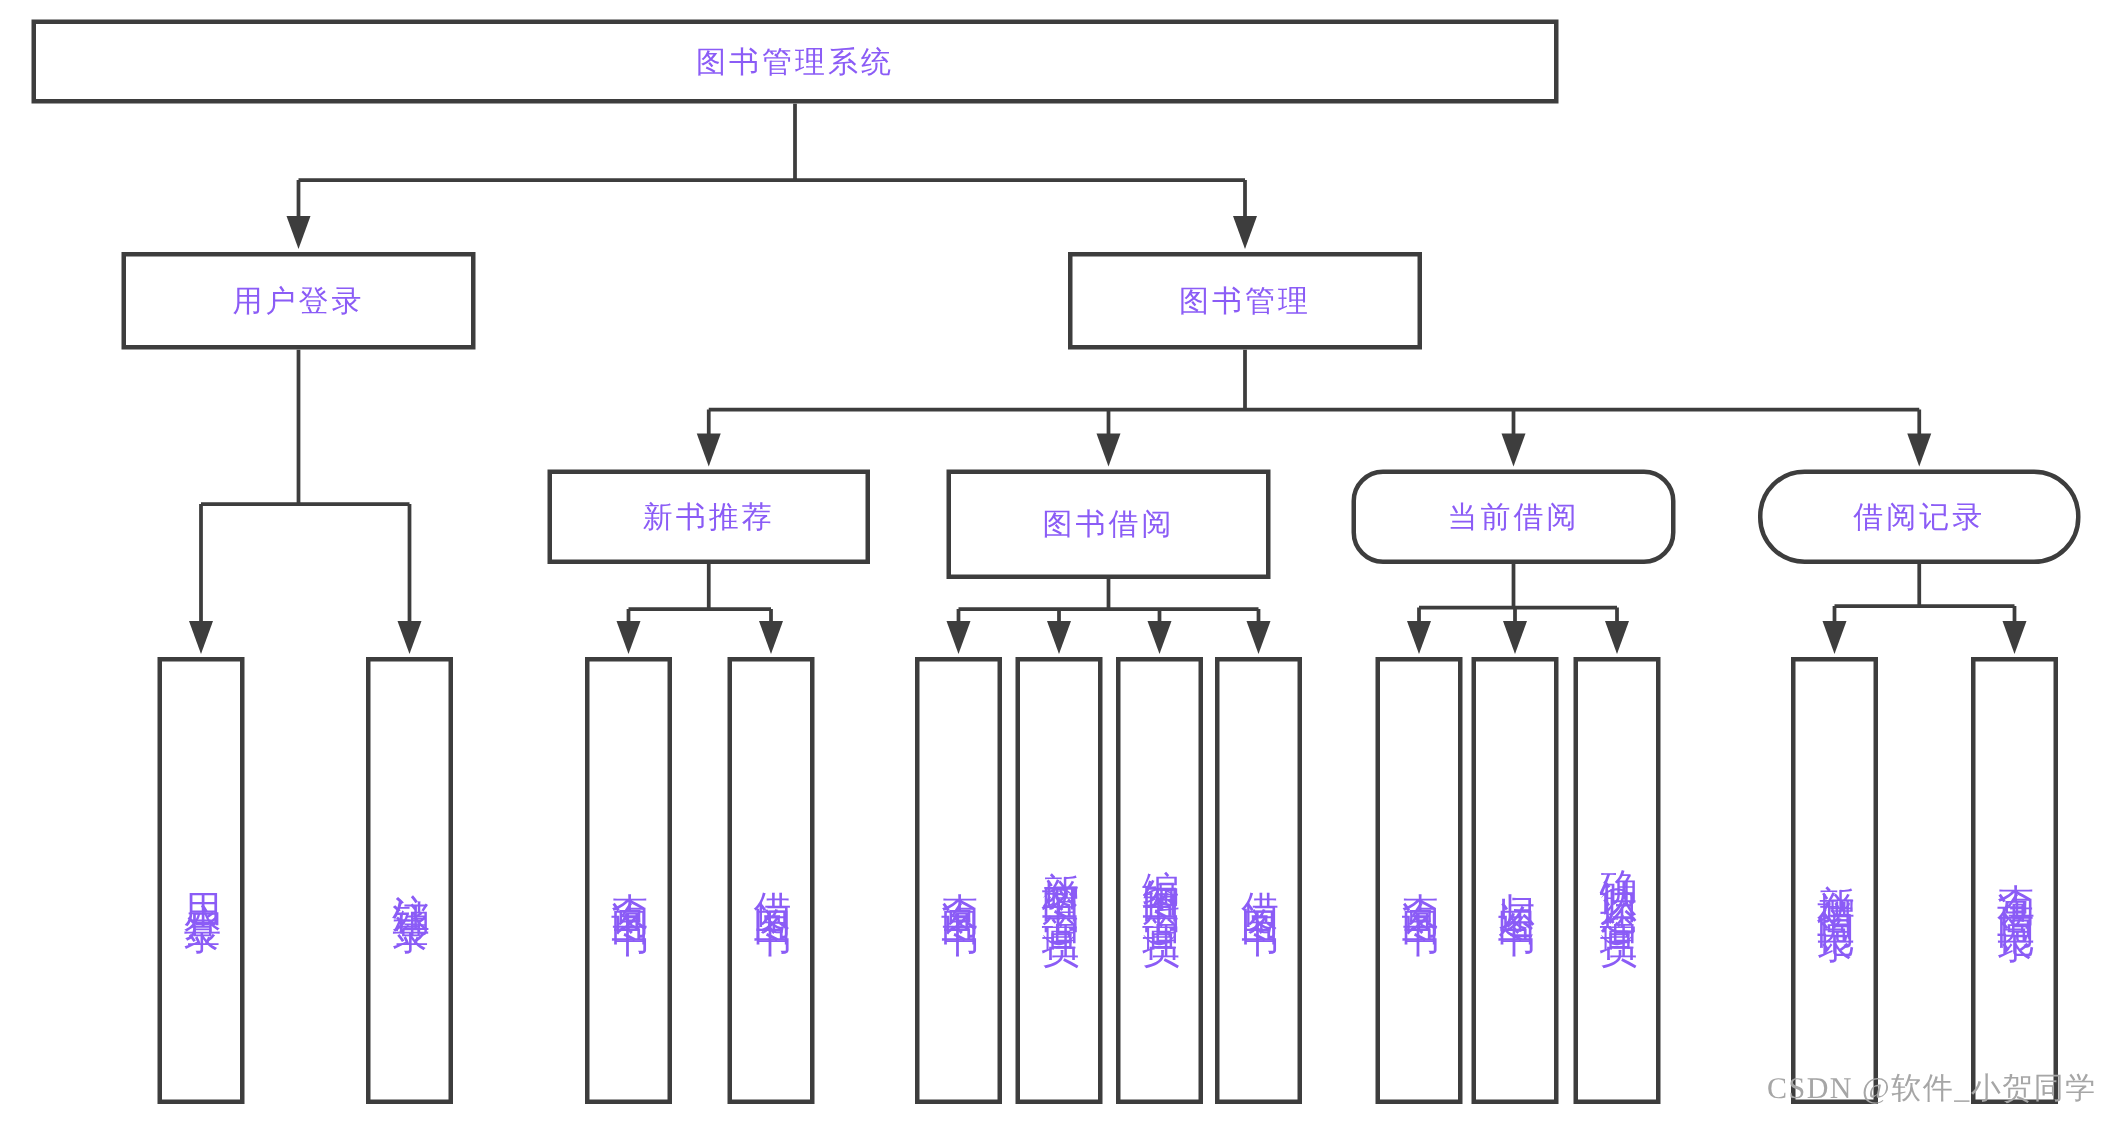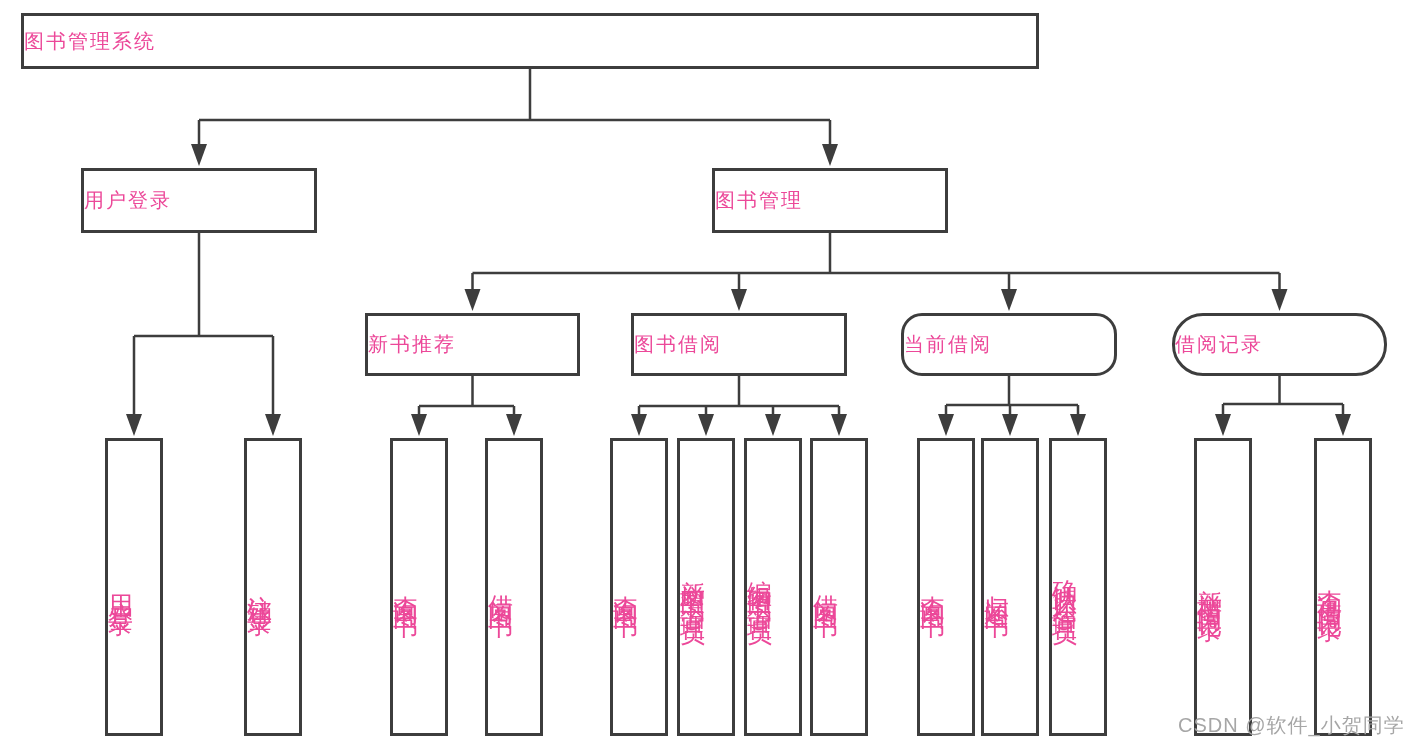--- a/index.html
+++ b/index.html
@@ -17,22 +17,22 @@
     width: 1405px; height: 747px;
     z-index: 1;
   }
   .node {
     position: absolute;
     background: #ffffff;
     border: 3px solid #3d3d3d;
     box-sizing: border-box;
     display: flex;
     align-items: center;
-    justify-content: flex-start;
-    color: #ec4899;
+    justify-content: center;
+    color: #8b5cf6;
     z-index: 2;
   }
   .node.h span {
     font-size: 20px;
     letter-spacing: 2px;
     white-space: nowrap;
   }
   .node.v span {
     writing-mode: vertical-rl;
     font-size: 25px;
@@ -42,27 +42,28 @@
   }
   .watermark {
     position: absolute;
     left: 1178px;
     top: 712px;
     font-size: 20px;
     color: #a6a6a6;
     letter-spacing: 1px;
     white-space: nowrap;
     z-index: 3;
+    font-family: Liberation Serif, serif;
   }
   
   #n-root  { left: 21px;  top: 13px;  width: 1018px; height: 56px; }
   #n-login { left: 81px;  top: 168px; width: 236px;  height: 65px; }
   #n-mgmt  { left: 712px; top: 168px; width: 236px;  height: 65px; }
   #n-newbook { left: 365px;  top: 313px; width: 215px; height: 63px; }
-  #n-borrow  { left: 631px;  top: 313px; width: 216px; height: 63px; }
+  #n-borrow  { left: 631px;  top: 313px; width: 216px; height: 73px; }
   #n-current { left: 901px;  top: 313px; width: 216px; height: 63px; border-radius: 21px; }
   #n-records { left: 1172px; top: 313px; width: 215px; height: 63px; border-radius: 31px; }
   .leaf { top: 438px; width: 58px; height: 298px; }
   #l-userlogin { left: 105px; }
   #l-logout    { left: 244px; }
   #l-nb-query  { left: 390px; }
   #l-nb-borrow { left: 485px; }
   #l-bb-query  { left: 610px; }
   #l-bb-add    { left: 677px; }
   #l-bb-edit   { left: 744px; }

